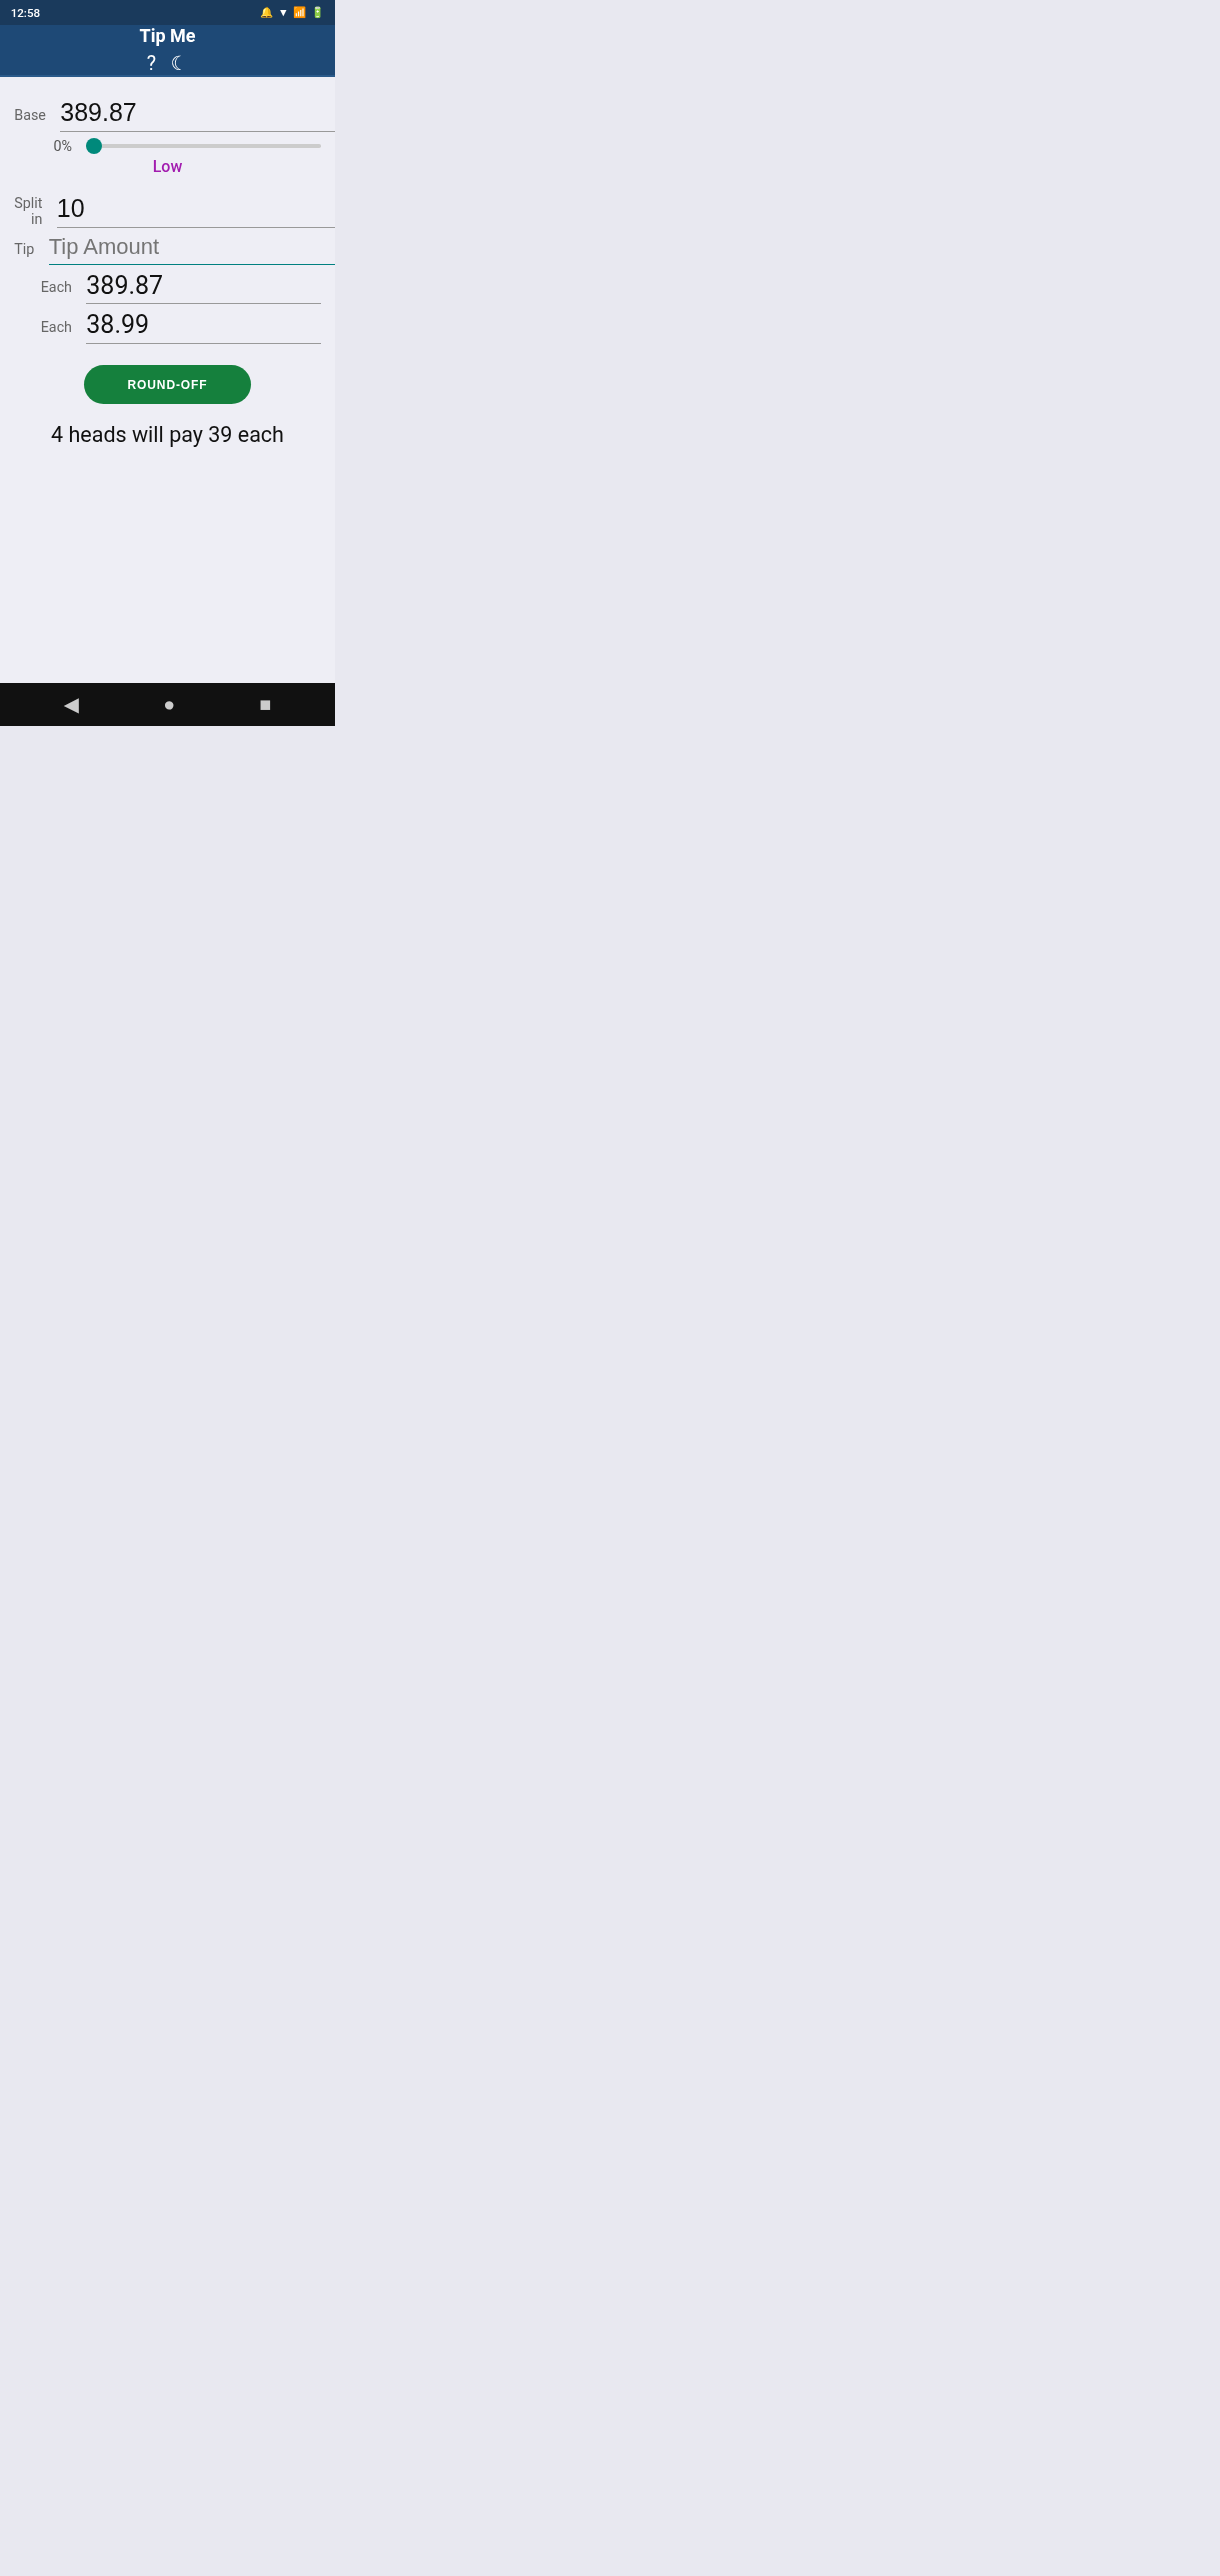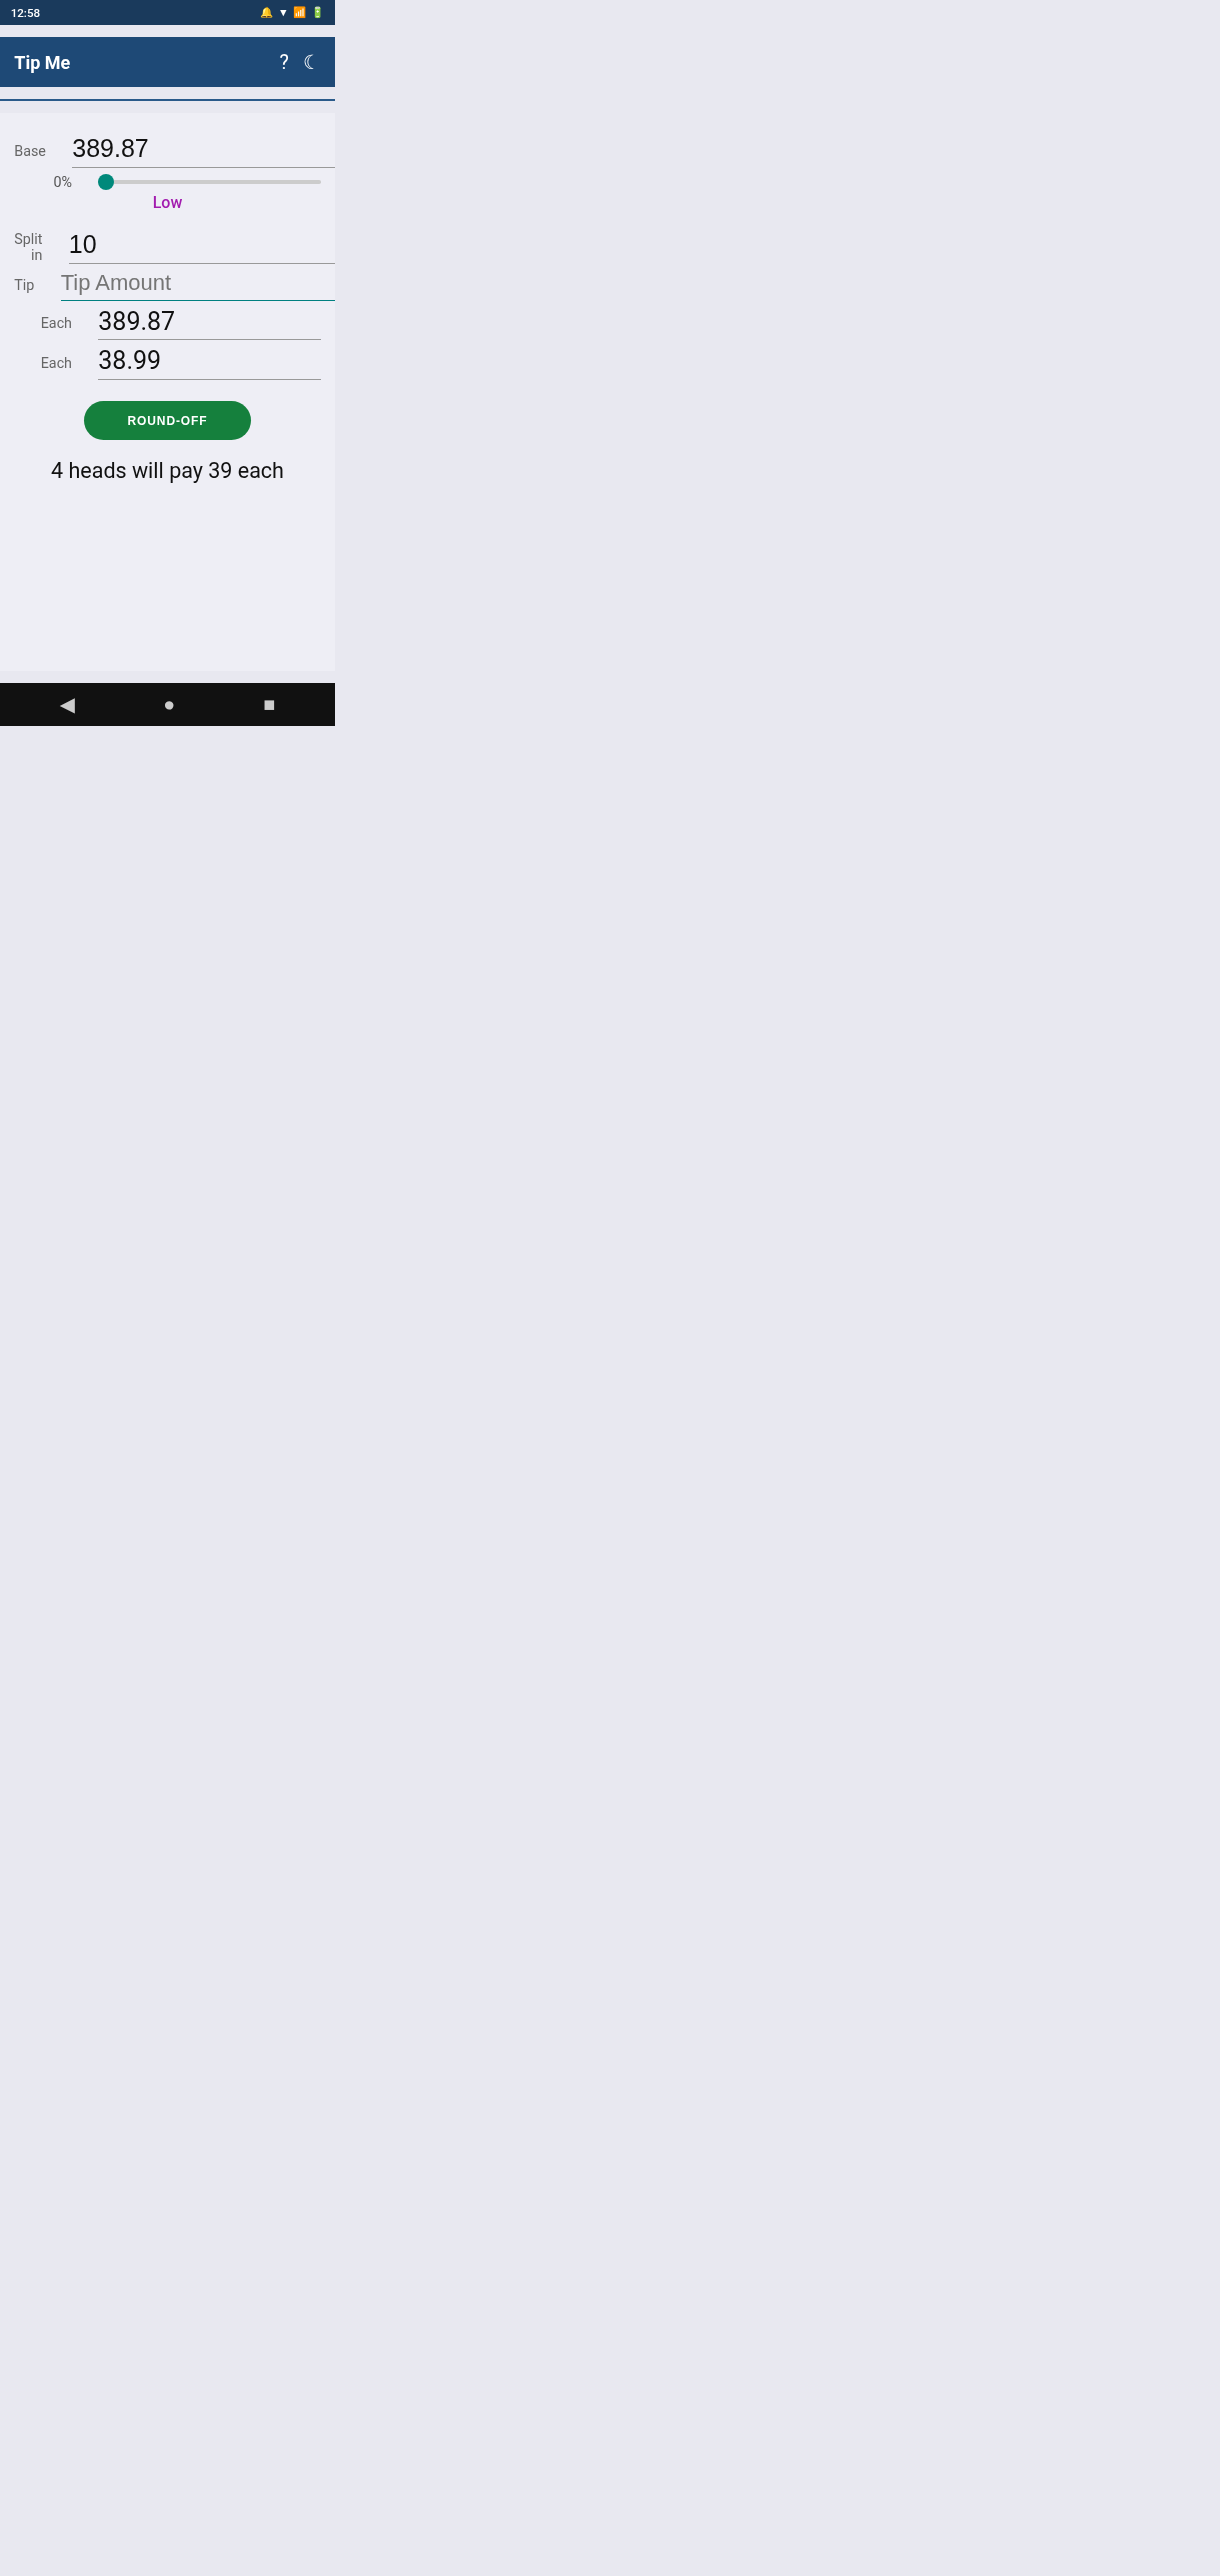--- a/index.html
+++ b/index.html
@@ -1,15 +1,15 @@
 <!DOCTYPE html>
 <html style="font-size:14.3px"><head>
   <meta charset="utf-8">
   <style>
-    * { margin: 0; padding: 0; box-sizing: border-box; gap: 12px; }
+    * { margin: 0; padding: 0; box-sizing: border-box; }
 
     body {
       width: 335px;
       min-height: 726px;
       font-family: 'Roboto', Arial, sans-serif;
       background: #e8e8f0;
       display: flex;
       flex-direction: column;
     }
 
@@ -38,20 +38,21 @@
     }
 
     
     .app-bar {
       background: #1e4976;
       height: 50px;
       display: flex;
       align-items: center;
       justify-content: space-between;
       padding: 0 14.3px;
+      flex-direction: column;
     }
     .app-title {
       color: white;
       font-size: 18px;
       font-weight: bold;
     }
     .app-bar-actions {
       display: flex;
       gap: 14.3px;
       align-items: center;

